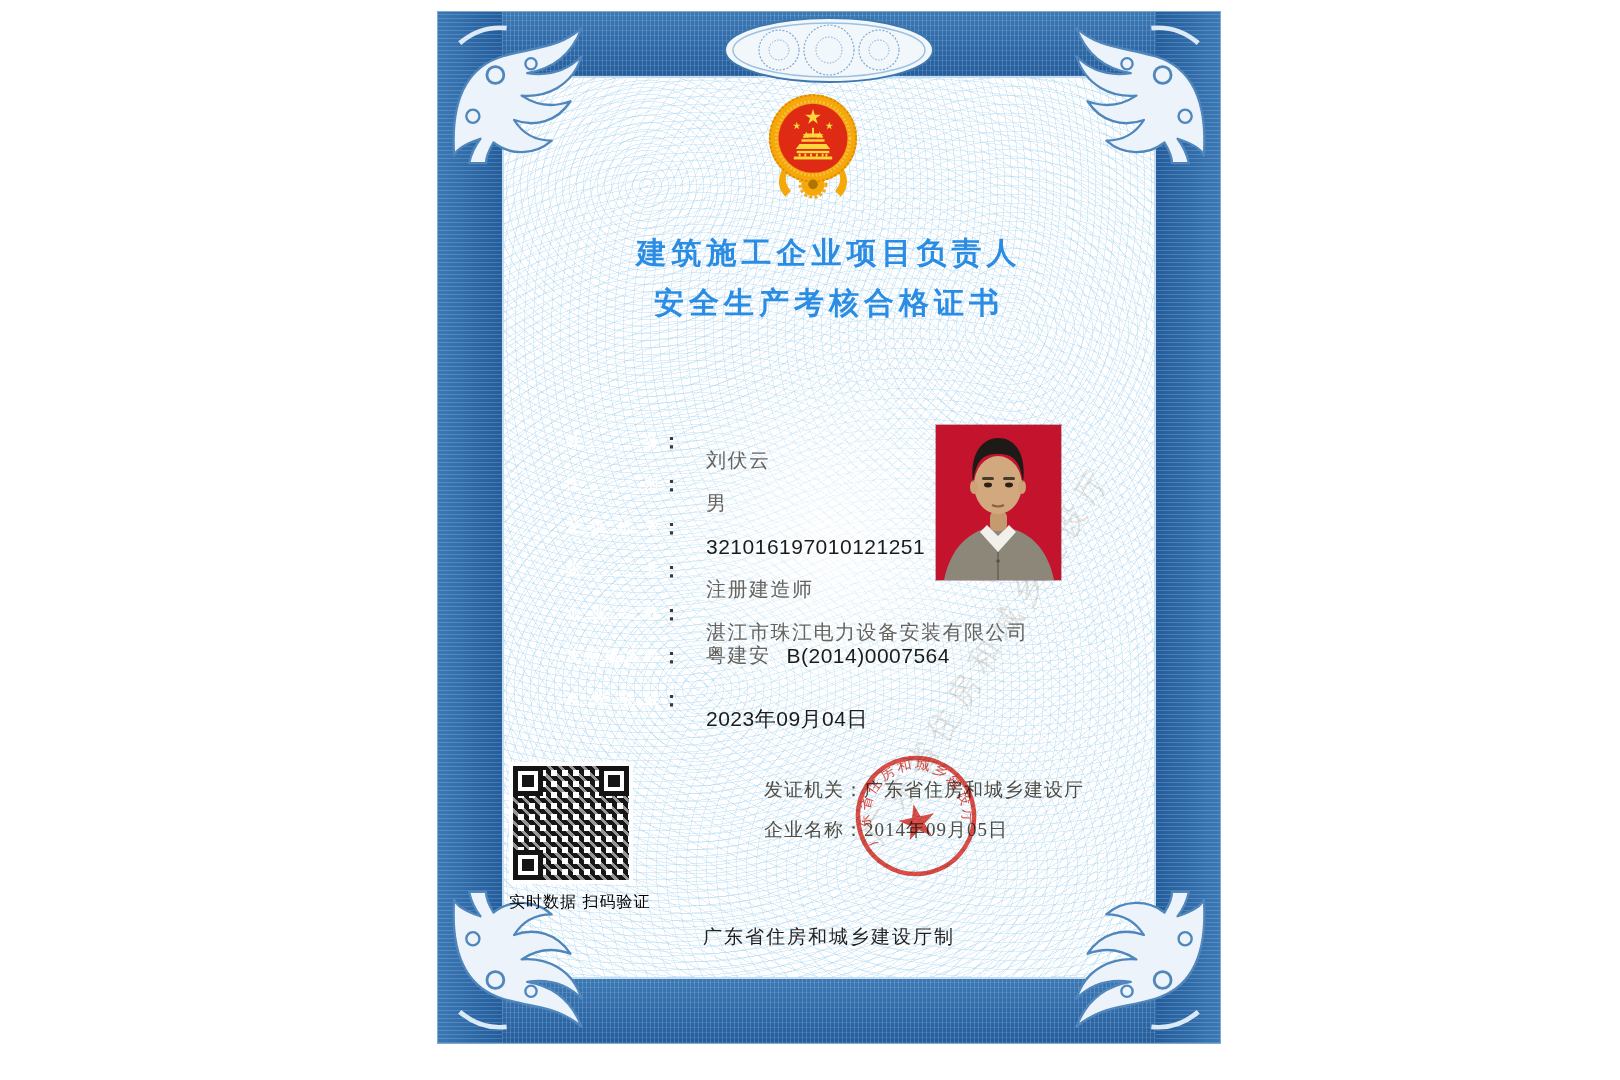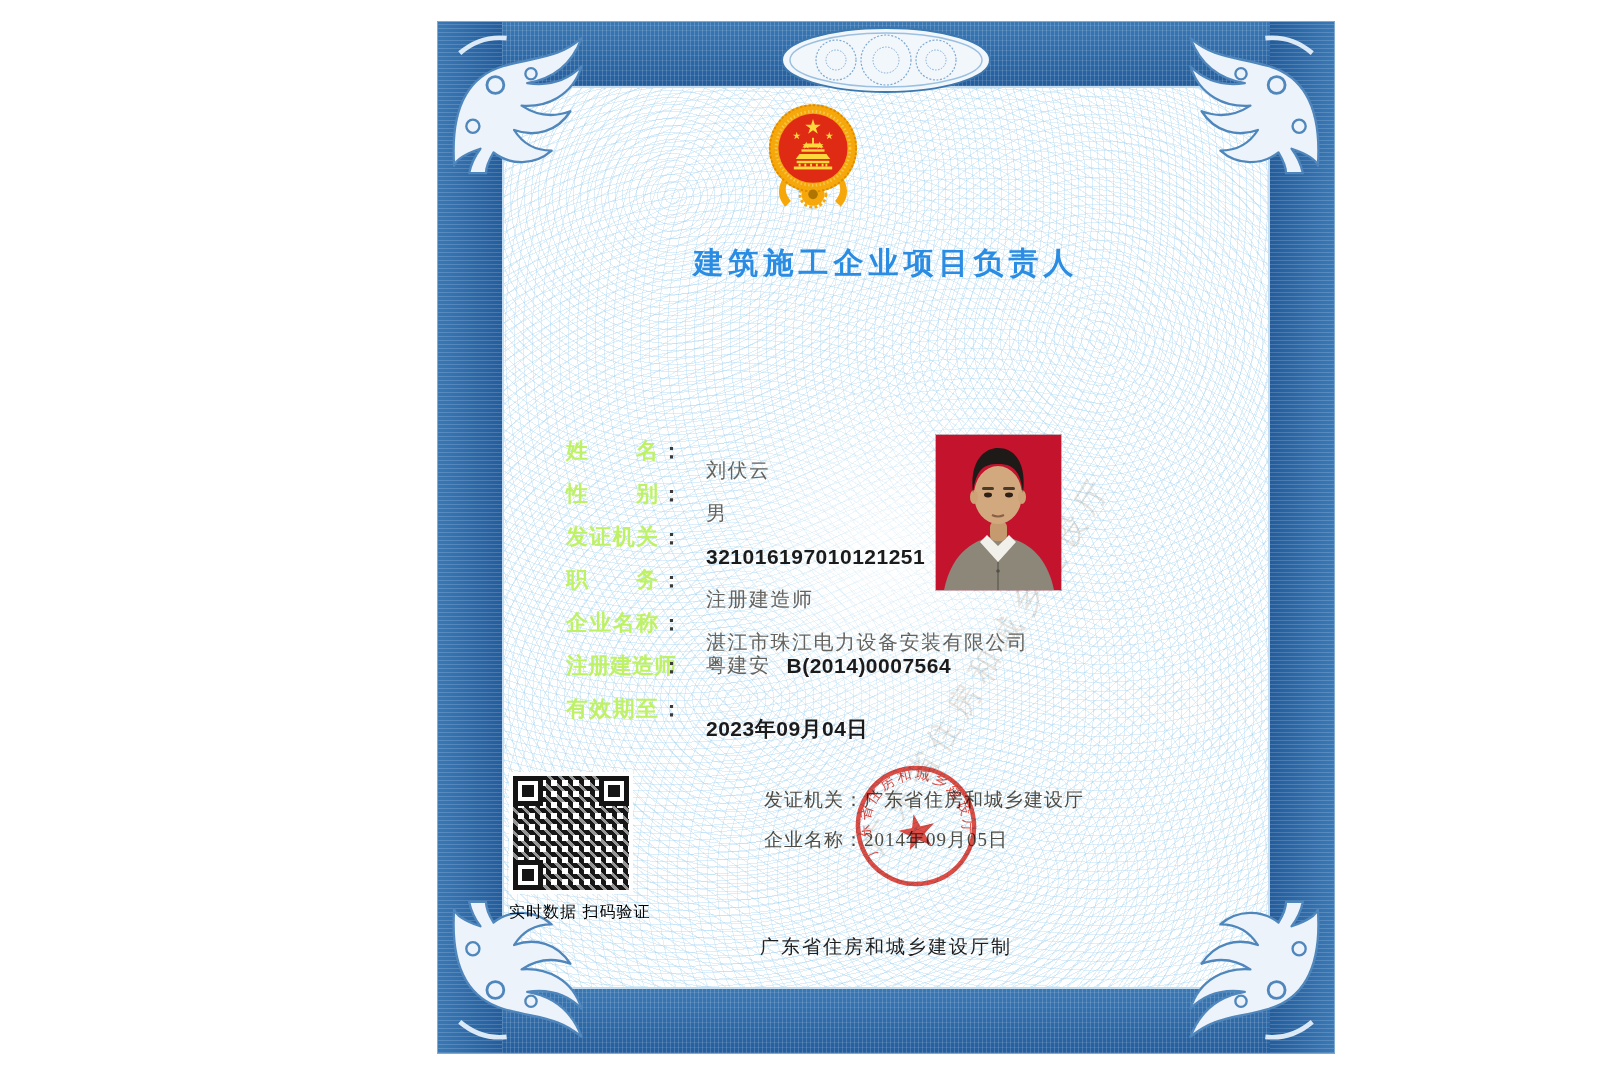--- a/index.html
+++ b/index.html
@@ -1,20 +1,20 @@
 <!DOCTYPE html>
 <html><head>
 <meta charset="utf-8">
 <style>
   * { margin:0; padding:0; box-sizing:border-box; }
   html,body { width:1620px; height:1080px; background:#ffffff; font-family:"Liberation Sans", sans-serif; overflow:hidden; }
   .page { position:relative; width:1620px; height:1080px; background:#ffffff; }
 
   
-  .cert { position:absolute; left:437px; top:21px; width:898px; height:1033px;
+  .cert { position:absolute; left:437px; top:11px; width:784px; height:1033px;
           background:#2e6da8; border:1px solid #7fa9cf;
           box-shadow: inset 0 0 0 2px #e8f1f9, inset 0 0 0 4px #9dc0df; }
 
   .band { position:absolute; background:
       repeating-linear-gradient(90deg, rgba(255,255,255,.16) 0 1px, transparent 1px 4px),
       repeating-linear-gradient(0deg, rgba(255,255,255,.10) 0 1px, transparent 1px 5px),
       linear-gradient(180deg,#3a78b4,#245d9c); }
   .band.top    { left:0; right:0; top:0; height:64px; }
   .band.bottom { left:0; right:0; bottom:0; height:64px; }
   .band.left   { left:0; top:0; bottom:0; width:64px;
@@ -45,26 +45,26 @@
   .content { position:absolute; inset:0; }
 
   .emblem { position:absolute; left:329px; top:80px; width:92px; height:108px; }
 
   .title { position:absolute; left:0; right:0; top:216px; text-align:center;
            color:#2a8ce2; font-weight:bold; font-size:30px; letter-spacing:5px; line-height:50px; }
 
   
   .fields { position:absolute; left:128px; top:407px; width:560px; }
   .row { height:43px; display:flex; align-items:center; white-space:nowrap; }
-  .label { display:inline-block; width:92px; font-size:22px; font-weight:bold; color:#bef264;
-           text-align:justify; text-align-last:justify; }
+  .label { display:inline-block; width:92px; font-size:14px; font-weight:bold; color:#ffffff;
+           text-align:justify; text-align-last:justify;text-decoration:underline; }
   .sep { font-size:21px; font-weight:bold; color:#3a3a3a; margin-left:3px; }
   .value { margin-left:24px;margin-top:40px; }
   .v-serif { font-family:"Liberation Serif", serif; color:#64635e; font-size:20px; letter-spacing:1.5px; }
-  .v-bold  { font-weight:bold; color:#1b1b1b; font-size:21px; letter-spacing:.5px; }
+  .v-bold  { font-weight:normal; color:#1b1b1b; font-size:21px; letter-spacing:.5px; }
   .v-pre   { margin-left:24px; margin-right:16px; }
 
   
   .photo { position:absolute; left:498px; top:413px; width:125px; height:155px;
            box-shadow:0 0 0 1px rgba(120,30,40,.35); }
 
   
   .watermark { position:absolute; left:330px; top:620px; width:440px; text-align:center;
                transform:rotate(-58deg); transform-origin:50% 50%;
                font-family:"Liberation Serif", serif; font-size:32px; letter-spacing:8px;
@@ -171,20 +171,21 @@
           <rect x="45" y="64" width="2" height="3"></rect>
             <rect x="51" y="64" width="2" height="3"></rect>
           <rect x="57" y="64" width="2" height="3"></rect>
             <rect x="61" y="64" width="2" height="3"></rect>
           <rect x="28" y="67" width="40" height="3"></rect>
         </g>
       </svg>
 
       <div class="title">
         <div>建筑施工企业项目负责人</div>
+        <div>安全生产考核合格证书</div>
       </div>
 
       <div class="watermark">广东省住房和城乡建设厅</div>
 
       <div class="fields">
         <div class="row">
           <span class="label">姓名</span>
             <span class="sep">：</span>
           <span class="value v-serif">刘伏云</span>
         </div>

